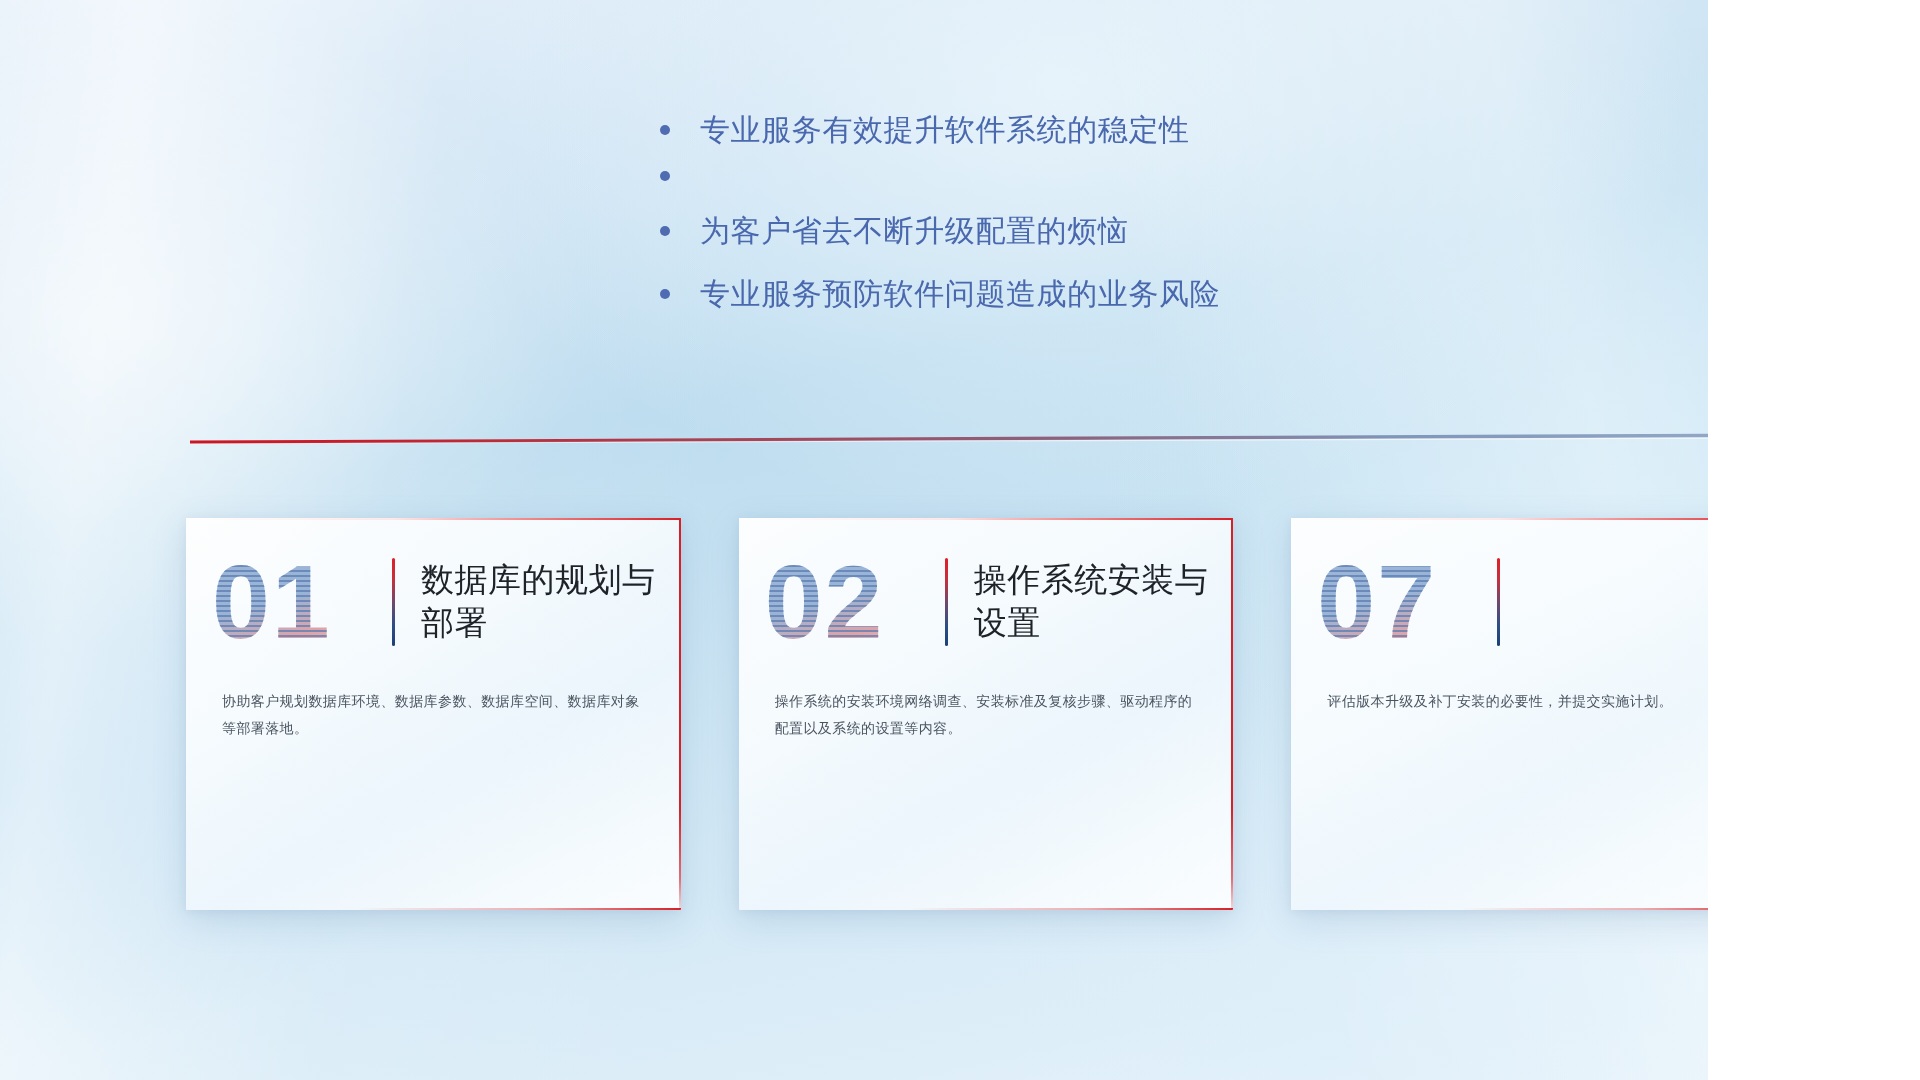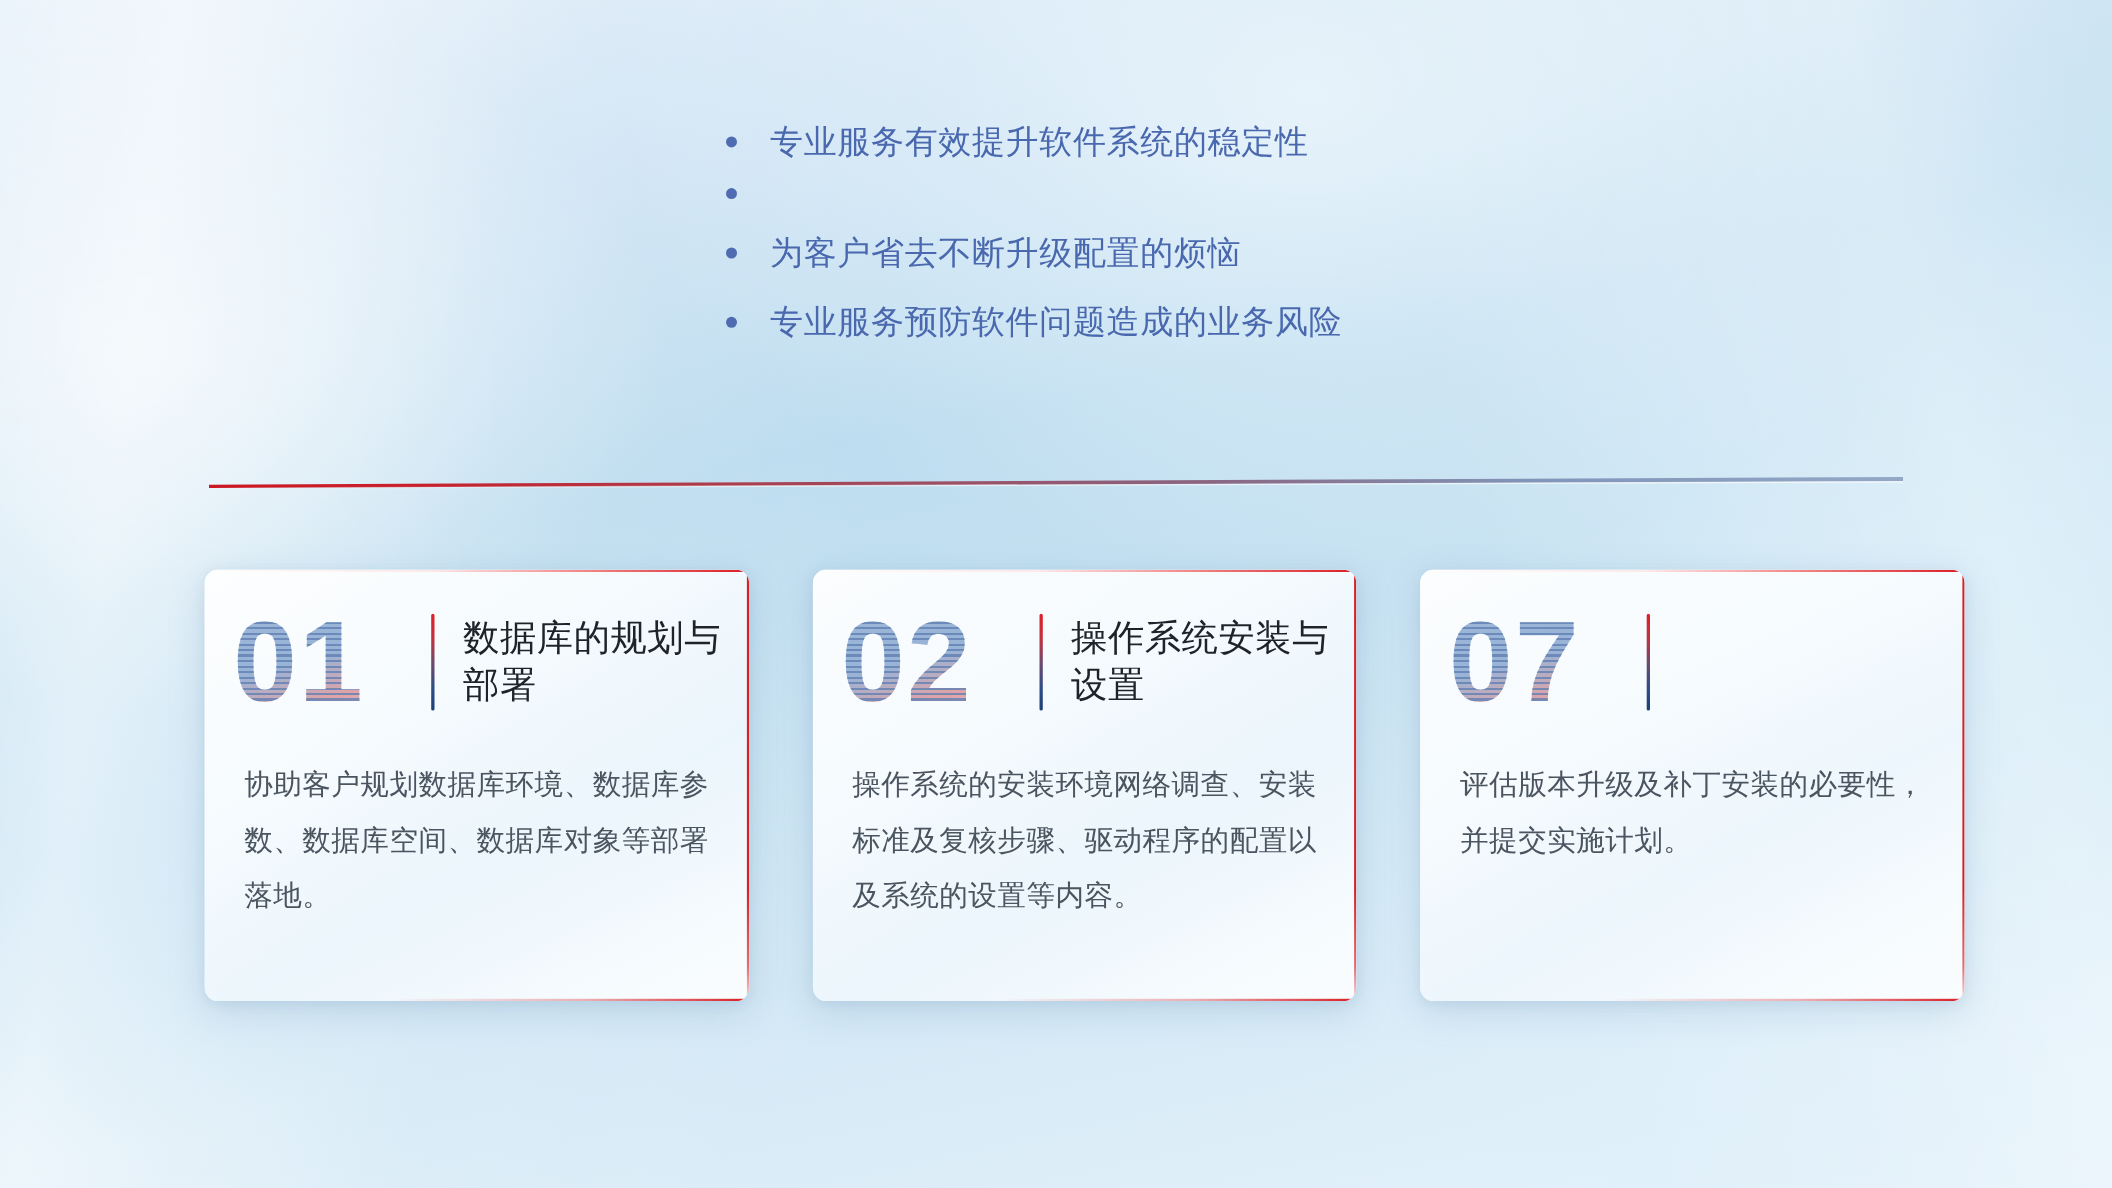--- a/index.html
+++ b/index.html
@@ -6,21 +6,21 @@
     margin: 0;
     padding: 0;
     width: 1920px;
     height: 1080px;
     overflow: hidden;
     font-family: "Liberation Sans", "DejaVu Sans", sans-serif;
   }
 
   #stage {
     position: relative;
-    width: 1920px;
+    width: 1708px;
     height: 1080px;
     background:
       radial-gradient(ellipse 760px 520px at 7% 30%, rgba(255,255,255,0.55) 0%, rgba(255,255,255,0.0) 62%),
       radial-gradient(ellipse 620px 420px at 2% 72%, rgba(176,214,240,0.75) 0%, rgba(176,214,240,0.0) 65%),
       radial-gradient(ellipse 900px 620px at 62% 8%, rgba(236,246,252,0.85) 0%, rgba(236,246,252,0.0) 70%),
       radial-gradient(ellipse 820px 640px at 97% 46%, rgba(205,232,246,0.85) 0%, rgba(205,232,246,0.0) 68%),
       radial-gradient(ellipse 760px 520px at 88% 92%, rgba(222,239,250,0.8) 0%, rgba(222,239,250,0.0) 70%),
       linear-gradient(168deg, #e2eef9 0%, #cfe4f4 18%, #bcdcef 38%, #cbe4f3 58%, #d8ebf7 78%, #e6f2fa 100%);
     overflow: hidden;
   }
@@ -101,21 +101,21 @@
     height: 400px;
     display: flex;
     gap: 58px;
     z-index: 5;
   }
 
   .card {
     position: relative;
     width: 495px;
     height: 392px;
-    border-radius: 12px;
+    border-radius: 1px;
     background: linear-gradient(152deg, rgba(255,255,255,0.94) 0%, rgba(250,253,255,0.90) 34%, rgba(240,248,253,0.86) 62%, rgba(252,254,255,0.95) 100%);
     box-shadow:
       0 10px 34px rgba(86,129,170,0.20),
       0 2px 10px rgba(86,129,170,0.10),
       inset 0 1px 0 rgba(255,255,255,0.95);
     overflow: hidden;
   }
   
   .card .edge-top {
     position: absolute;
@@ -188,21 +188,21 @@
     line-height: 1.30;
     color: #1d2329;
     font-weight: 500;
     letter-spacing: 0.5px;
     flex: 1 1 auto;
     padding-right: 20px;
   }
 
   .card-body {
     padding: 2px 34px 0 36px;
-    font-size: 26px;
+    font-size: 14px;
     line-height: 1.95;
     color: #4b5560;
     letter-spacing: 0.4px;
   }
 </style>
 </head>
 <body>
 
 <div id="stage">
 

